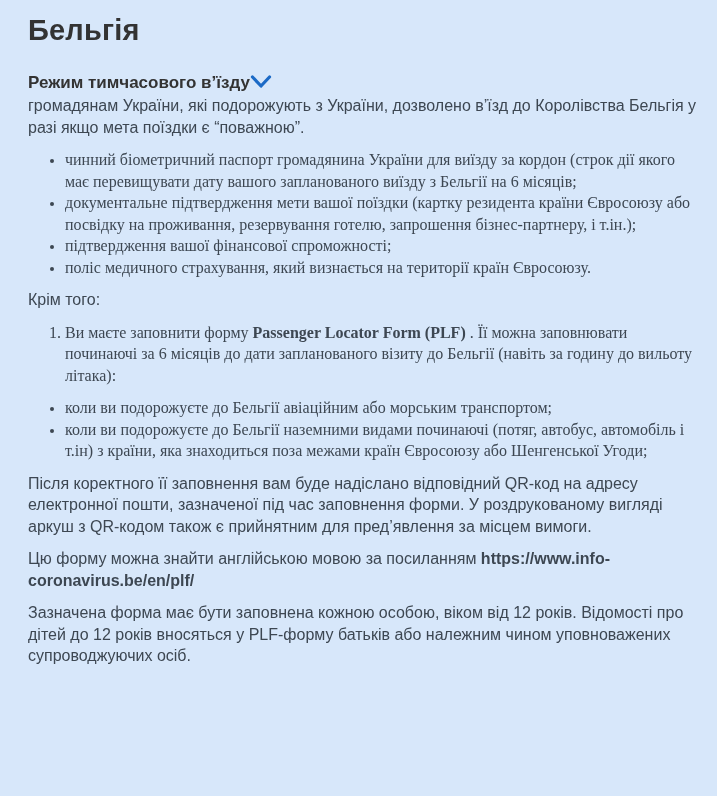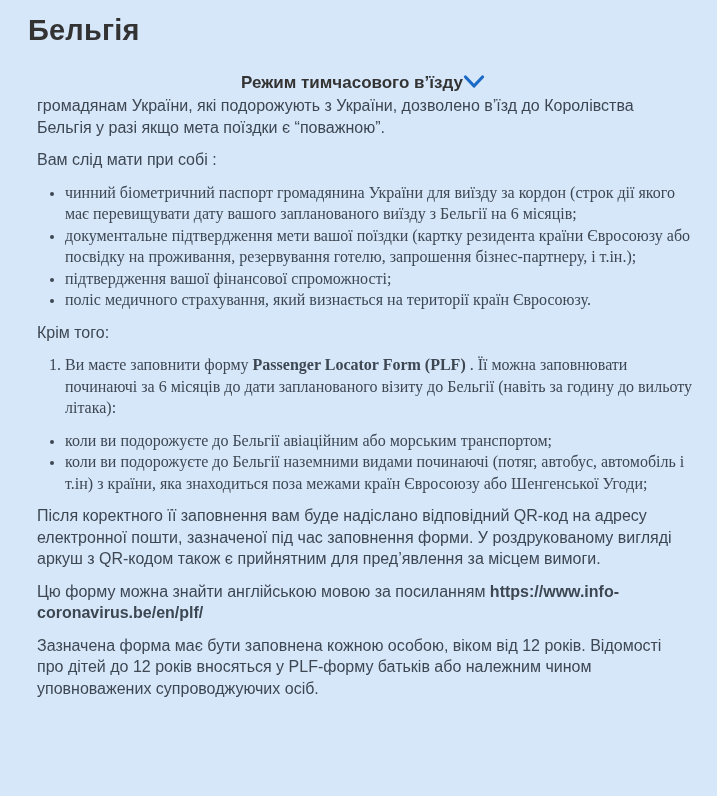--- a/index.html
+++ b/index.html
@@ -21,42 +21,42 @@
   .page-title {
     margin: 2px 0 26px 0;
     font-size: 29px;
     line-height: 32px;
     font-weight: 700;
     color: #333333;
     letter-spacing: 0.2px;
   }
   .section-header {
     display: flex;
-    justify-content: center;
+    justify-content: flex-start;
     align-items: flex-start;
     margin: 0 0 1px 0;
     cursor: pointer;
   }
   .section-heading {
     margin: 0;
     font-size: 17px;
     line-height: 21px;
     font-weight: 700;
     color: #333333;
   }
   .chevron-btn {
     background: none;
     border: none;
     padding: 2px 2px 0 0;
     margin: 0;
     cursor: pointer;
     line-height: 0;
   }
   p {
-    margin: 11px 9px;
+    margin: 11px 0;
     font-size: 16px;
     line-height: 21.5px;
   }
   p.tight-top { margin-top: 2px; }
   ul, ol {
     margin: 11px 0;
     padding-left: 37px;
     font-size: 16px;
     line-height: 21.5px;
     font-family: Liberation Serif, serif;
@@ -84,21 +84,20 @@
       <span>
         <svg width="22" height="16" viewBox="0 0 22 16" fill="none">
           <polyline points="2.5,3 11,12 19.5,3" stroke="#1b6ac6" stroke-width="3.2" stroke-linecap="round" stroke-linejoin="round"></polyline>
         </svg>
       </span>
     </button>
   </div>
 
   <p class="tight-top">громадянам України, які подорожують з України, дозволено в’їзд до Королівства Бельгія у разі якщо мета поїздки є “поважною”.</p>
 
-  <p>Вам слід мати при собі :</p>
 
   <ul>
     <li>чинний біометричний паспорт громадянина України для виїзду за кордон (строк дії якого має перевищувати дату вашого запланованого виїзду з Бельгії на 6 місяців;</li>
     <li>документальне підтвердження мети вашої поїздки (картку резидента країни Євросоюзу або посвідку на проживання, резервування готелю, запрошення бізнес-партнеру, і т.ін.);</li>
     <li>підтвердження вашої фінансової спроможності;</li>
     <li>поліс медичного страхування, який визнається на території країн Євросоюзу.</li>
   </ul>
 
   <p>Крім того:</p>
 

